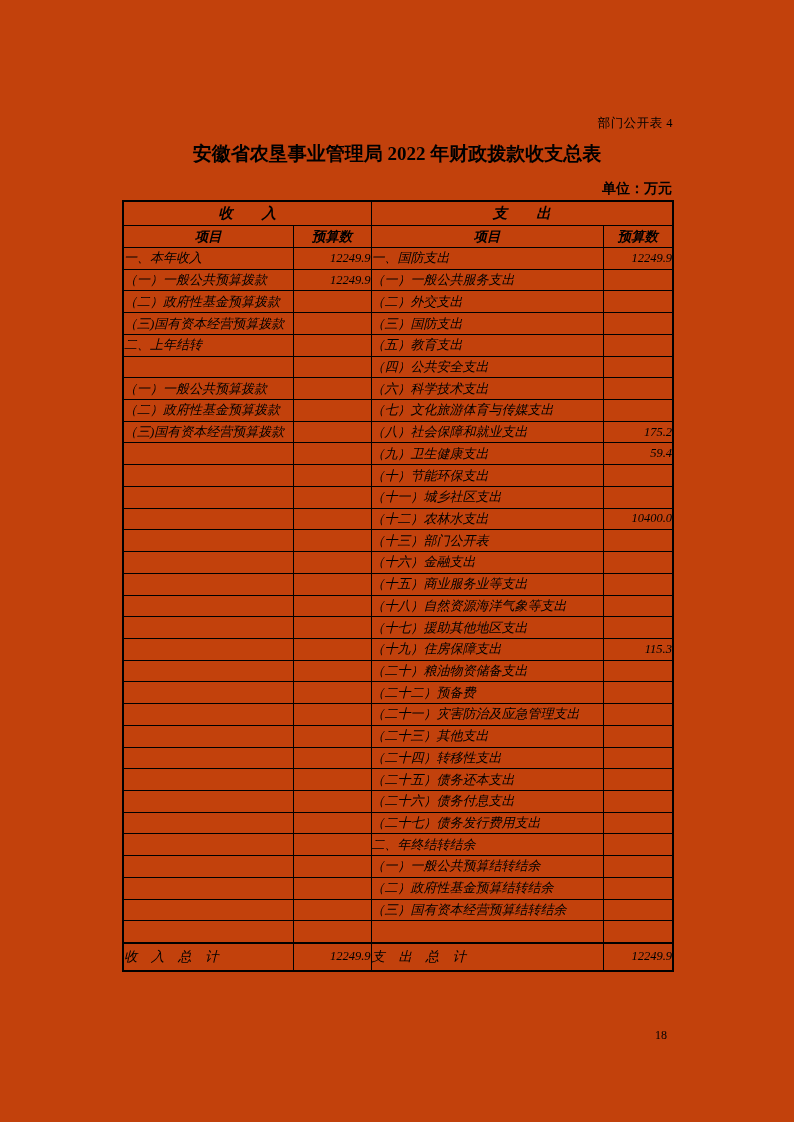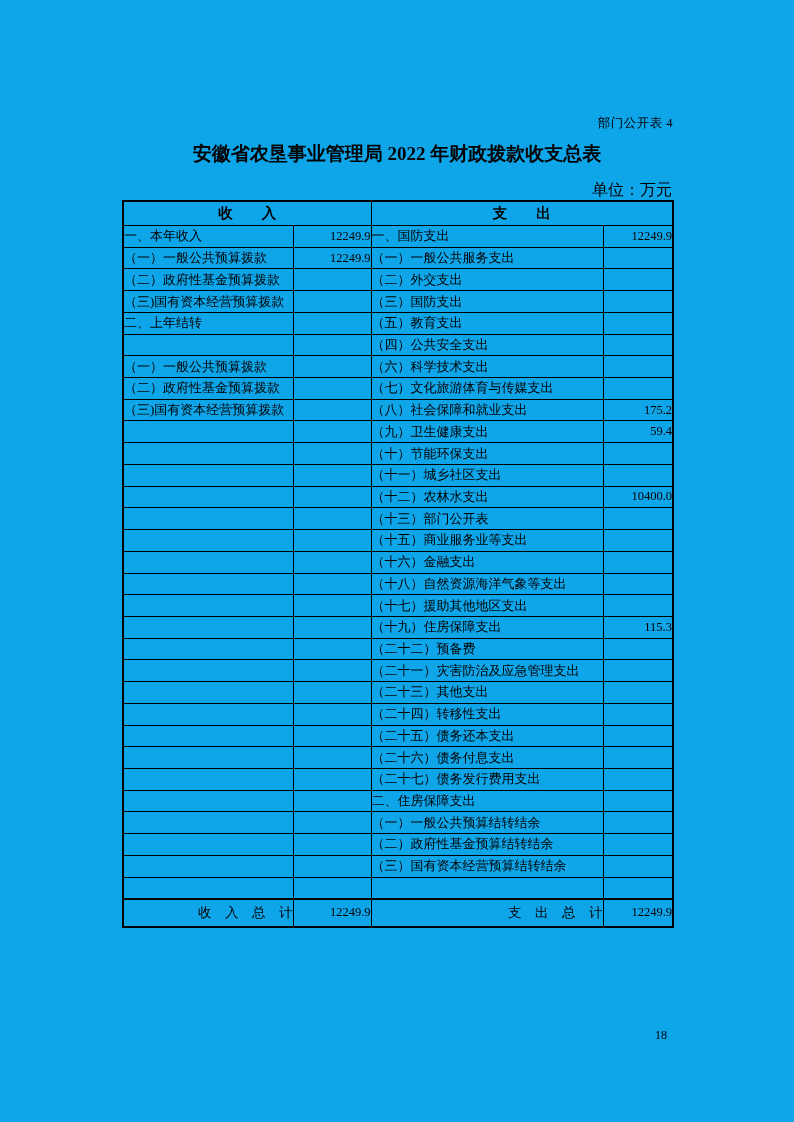--- a/index.html
+++ b/index.html
@@ -4,21 +4,21 @@
 <style>
   html, body {
     margin: 0;
     padding: 0;
     background: #ffffff;
   }
   .page {
     position: relative;
     width: 794px;
     height: 1122px;
-    background: #0ea5e9;
+    background: #c2410c;
     font-family: "Liberation Serif", "DejaVu Serif", serif;
     color: #000000;
     overflow: hidden;
   }
   .doc-label {
     position: absolute;
     top: 115px;
     right: 121px;
     font-size: 12.5px;
     letter-spacing: 0.5px;
@@ -29,27 +29,29 @@
     left: 0;
     width: 100%;
     text-align: center;
     font-size: 19px;
     font-weight: bold;
   }
   .unit-note {
     position: absolute;
     top: 180px;
     right: 122px;
-    font-size: 16px;
+    font-size: 14px;
+    font-weight: bold;
   }
   .table-wrap {
     position: absolute;
     left: 122px;
     top: 200px;
     width: 550px;
+    font-style: italic;
   }
   table.budget {
     border-collapse: collapse;
     table-layout: fixed;
     width: 550px;
     border: 2px solid #000;
   }
   table.budget th, table.budget td {
     border: 1px solid #000;
     padding: 0;
@@ -81,21 +83,21 @@
     text-align: right;
     padding-right: 4px;
     font-size: 12.5px;
   }
   tfoot td {
     border-top: 2px solid #000 !important;
     height: 26px;
     font-size: 13.5px;
   }
   tfoot td.total-lab {
-    text-align: right;
+    text-align: left;
     padding: 0;
     margin-left: 33px;
   }
   tfoot td.val {
     font-size: 12.5px;
   }
   .page-number {
     position: absolute;
     top: 1028px;
     left: 655px;
@@ -119,20 +121,26 @@
         <col style="width:170px">
         <col style="width:78px">
         <col style="width:232px">
         <col style="width:70px">
       </colgroup>
       <thead>
         <tr class="sec-row">
           <th colspan="2">收　　入</th>
           <th colspan="2">支　　出</th>
         </tr>
+        <tr class="col-row">
+          <th>项目</th>
+          <th>预算数</th>
+          <th>项目</th>
+          <th>预算数</th>
+        </tr>
       </thead>
       <tbody>
           <tr>
             <td class="lab">一、本年收入</td>
             <td class="val">12249.9</td>
             <td class="lab">一、国防支出</td>
             <td class="val">12249.9</td>
           </tr>
           <tr>
             <td class="lab">（一）一般公共预算拨款</td>
@@ -208,27 +216,27 @@
           </tr>
           <tr>
             <td class="lab"></td>
             <td class="val"></td>
             <td class="lab">（十三）部门公开表</td>
             <td class="val"></td>
           </tr>
           <tr>
             <td class="lab"></td>
             <td class="val"></td>
+            <td class="lab">（十六）金融支出</td>
+            <td class="val"></td>
+          </tr>
+          <tr>
+            <td class="lab"></td>
+            <td class="val"></td>
             <td class="lab">（十五）商业服务业等支出</td>
-            <td class="val"></td>
-          </tr>
-          <tr>
-            <td class="lab"></td>
-            <td class="val"></td>
-            <td class="lab">（十六）金融支出</td>
             <td class="val"></td>
           </tr>
           <tr>
             <td class="lab"></td>
             <td class="val"></td>
             <td class="lab">（十八）自然资源海洋气象等支出</td>
             <td class="val"></td>
           </tr>
           <tr>
             <td class="lab"></td>
@@ -238,20 +246,26 @@
           </tr>
           <tr>
             <td class="lab"></td>
             <td class="val"></td>
             <td class="lab">（十九）住房保障支出</td>
             <td class="val">115.3</td>
           </tr>
           <tr>
             <td class="lab"></td>
             <td class="val"></td>
+            <td class="lab">（二十）粮油物资储备支出</td>
+            <td class="val"></td>
+          </tr>
+          <tr>
+            <td class="lab"></td>
+            <td class="val"></td>
             <td class="lab">（二十二）预备费</td>
             <td class="val"></td>
           </tr>
           <tr>
             <td class="lab"></td>
             <td class="val"></td>
             <td class="lab">（二十一）灾害防治及应急管理支出</td>
             <td class="val"></td>
           </tr>
           <tr>
@@ -280,21 +294,21 @@
           </tr>
           <tr>
             <td class="lab"></td>
             <td class="val"></td>
             <td class="lab">（二十七）债务发行费用支出</td>
             <td class="val"></td>
           </tr>
           <tr>
             <td class="lab"></td>
             <td class="val"></td>
-            <td class="lab">二、住房保障支出</td>
+            <td class="lab">二、年终结转结余</td>
             <td class="val"></td>
           </tr>
           <tr>
             <td class="lab"></td>
             <td class="val"></td>
             <td class="lab">（一）一般公共预算结转结余</td>
             <td class="val"></td>
           </tr>
           <tr>
             <td class="lab"></td>

